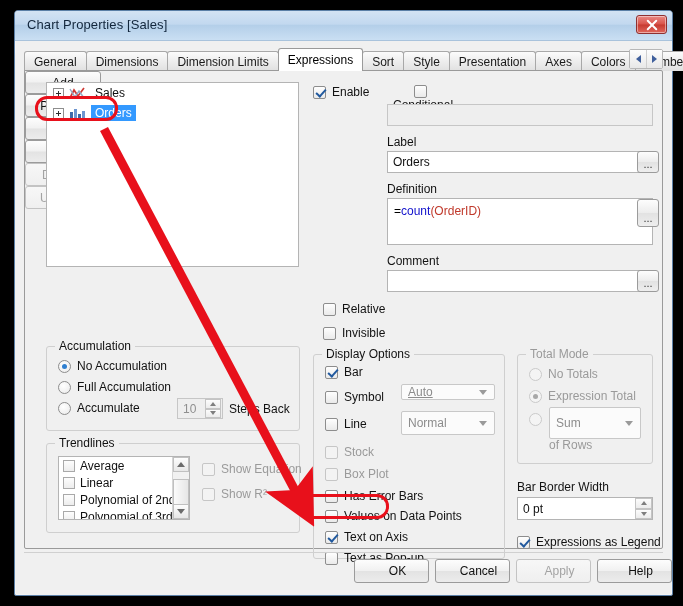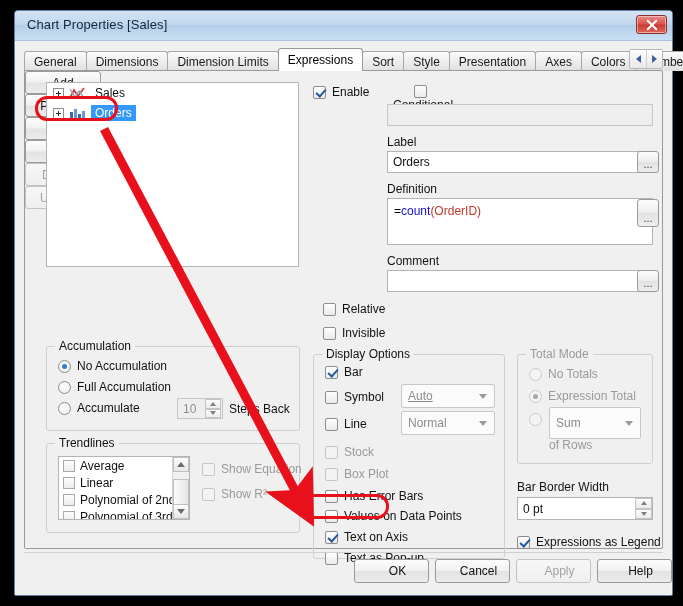--- a/index.html
+++ b/index.html
@@ -540,21 +540,21 @@
           <span class="gtitle">Display Options</span>
 
           <div class="cb checked" style="left:11px; top:10px;">
             <span class="box"></span>
             <span class="txt">Bar</span>
           </div>
           <div class="cb" style="left:11px; top:35px;">
             <span class="box"></span>
             <span class="txt">Symbol</span>
           </div>
-          <div class="combo" style="left:87px; top:29px; width:94px; height:24px;text-decoration:underline;">
+          <div class="combo" style="left:87px; top:29px; width:94px; height:16px;text-decoration:underline;">
             <span>Auto</span>
             <span class="arrow"></span>
           </div>
           <div class="cb" style="left:11px; top:62px;">
             <span class="box"></span>
             <span class="txt">Line</span>
           </div>
           <div class="combo" style="left:87px; top:56px; width:94px; height:24px;">
             <span>Normal</span>
             <span class="arrow"></span>

